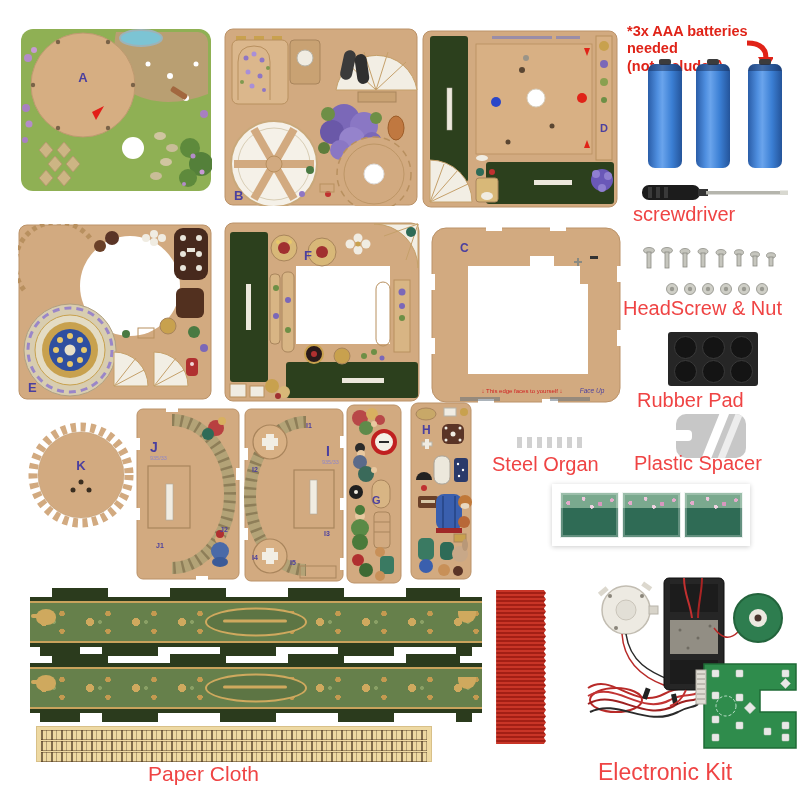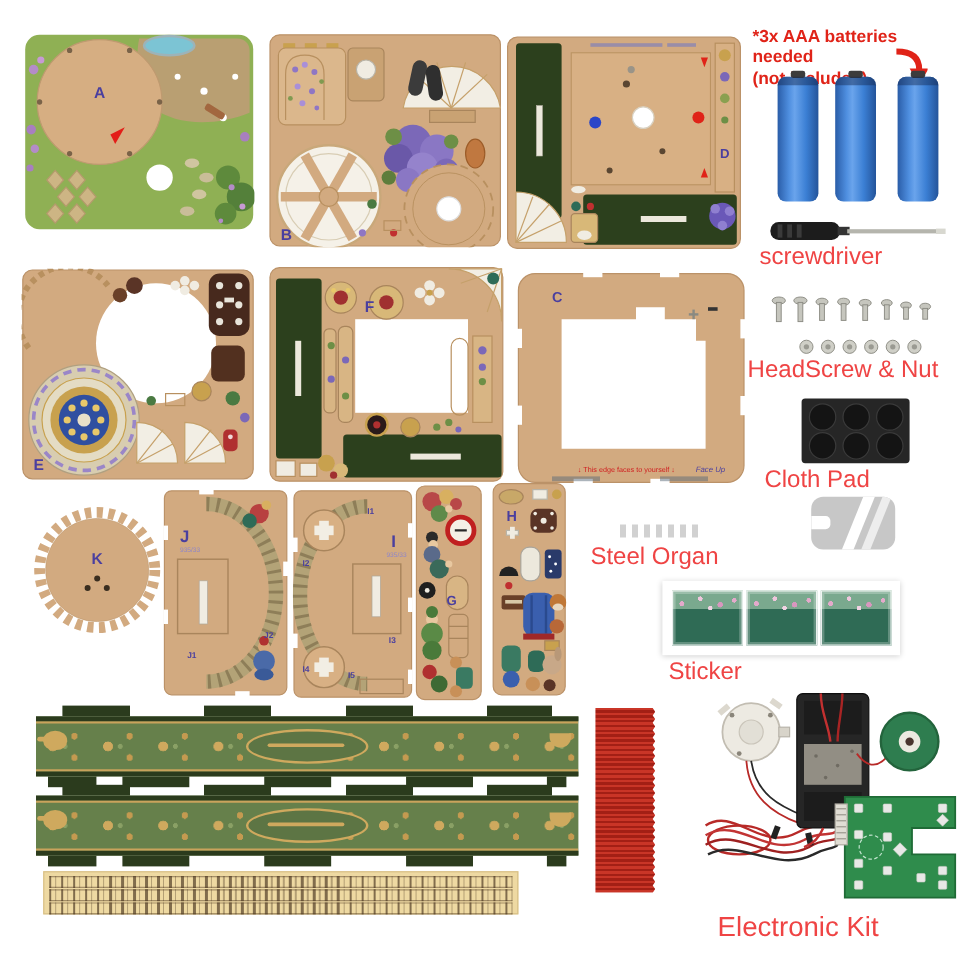--- a/index.html
+++ b/index.html
@@ -327,21 +327,21 @@
   <div class="lbl" style="left:623px;top:297px;width:180px">HeadScrew &amp; Nut</div>
 
   <div class="rubberpad">
     <i></i>
       <i></i>
       <i></i>
       <i></i>
       <i></i>
       <i></i>
   </div>
-  <div class="lbl" style="left:637px;top:389px;width:160px">Cloth Pad</div>
+  <div class="lbl" style="left:637px;top:389px;width:160px">Rubber Pad</div>
 
   <svg class="abs" style="left:18px;top:224px" width="194" height="176" viewBox="0 0 194 176">
     <rect x="1" y="1" width="192" height="174" rx="8" fill="#d2aa80" stroke="#bb9268"></rect>
     <path d="M6 66 A38 38 0 0 1 72 14" stroke="#b8905f" stroke-width="5" stroke-dasharray="4.5 4" fill="none"></path>
     <circle cx="112" cy="62" r="50" fill="#fff"></circle>
     <circle cx="94" cy="14" r="7" fill="#5a3426"></circle>
       <circle cx="82" cy="22" r="6" fill="#6a4028"></circle>
     <g fill="#f0ece2">
         <circle cx="136" cy="10" r="4"></circle>
         <circle cx="144" cy="14" r="4"></circle>
@@ -608,27 +608,27 @@
   </svg>
 
   <div class="shaft"></div>
   <div class="lbl" style="left:492px;top:453px;width:116px">Steel Organ</div>
 
   <div class="spacer">
     <span class="s1"></span>
       <span class="s2"></span>
       <span class="notch"></span>
   </div>
+  <div class="lbl" style="left:634px;top:452px;width:160px">Plastic Spacer</div>
 
   <div class="sticker-card">
     <span class="st"></span>
     <span class="st"></span>
     <span class="st"></span>
   </div>
-  <div class="lbl" style="left:557px;top:549px;width:140px">Sticker</div>
 
   <div class="gstrip" style="top:588px">
     <div class="tabs"></div>
     <div class="body">
       <span class="pot"></span>
       <span class="cartouche">
           <i></i>
         </span>
       <span class="cup"></span>
     </div>
@@ -644,20 +644,21 @@
       <span class="cup"></span>
     </div>
     <div class="tabs b"></div>
   </div>
 
   <div class="music">
     <div class="row"></div>
       <div class="row"></div>
       <div class="row"></div>
   </div>
+  <div class="lbl" style="left:148px;top:762px;width:160px;font-size:21px">Paper Cloth</div>
 
   <div class="organ"></div>
 
   <svg class="abs" style="left:586px;top:576px" width="214" height="180" viewBox="0 0 214 180">
     <g fill="none">
       <ellipse cx="30" cy="124" rx="26" ry="12" stroke="#b82a28" stroke-width="2"></ellipse>
       <path d="M2 112 C 26 96 48 134 78 118 C 96 108 104 116 112 110" stroke="#b82a28" stroke-width="2"></path>
       <path d="M2 120 C 30 104 54 140 84 124 C 98 116 106 122 112 116" stroke="#c23434" stroke-width="2"></path>
       <path d="M2 128 C 30 112 56 146 88 130 C 100 122 108 126 112 122" stroke="#9e2020" stroke-width="2"></path>
       <path d="M4 136 C 32 122 60 152 92 136 C 102 130 108 132 112 128" stroke="#2a2a2a" stroke-width="2"></path>

